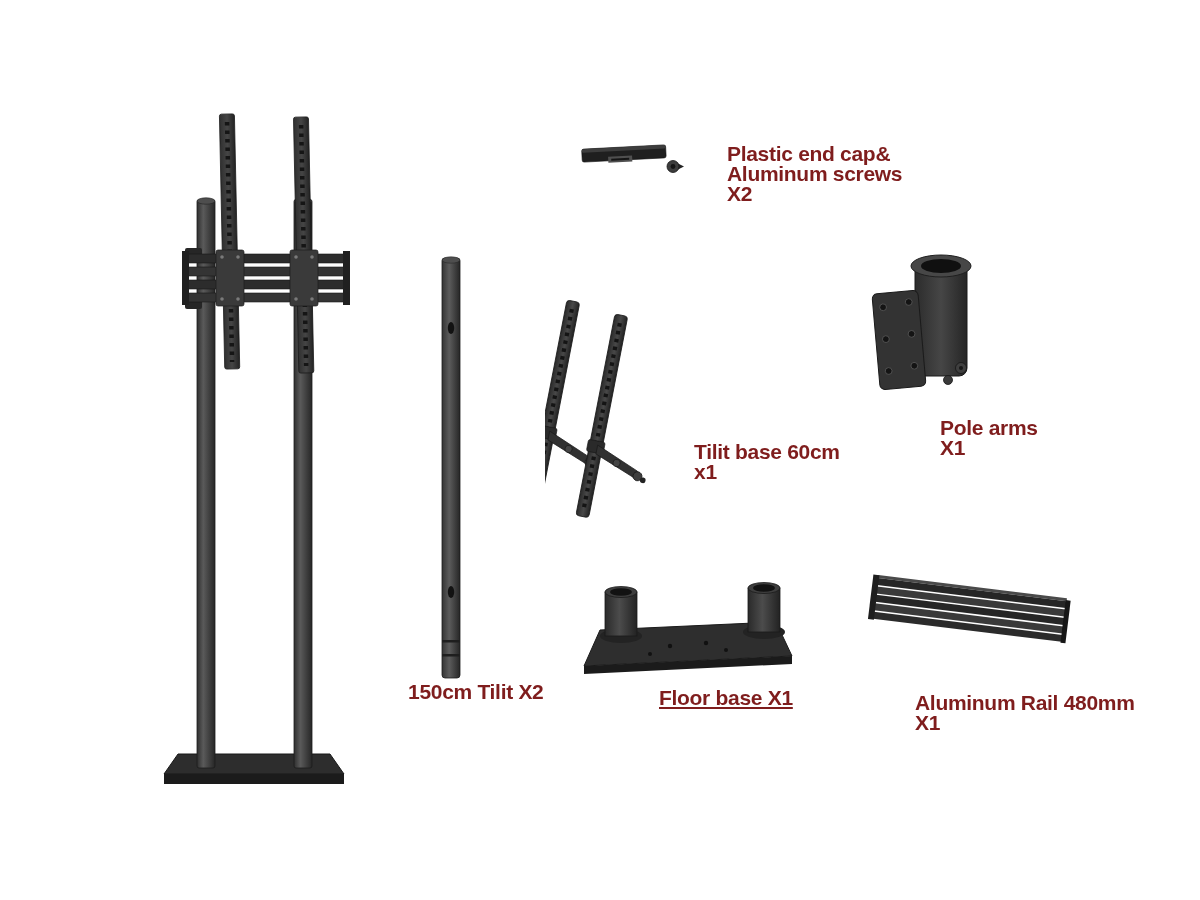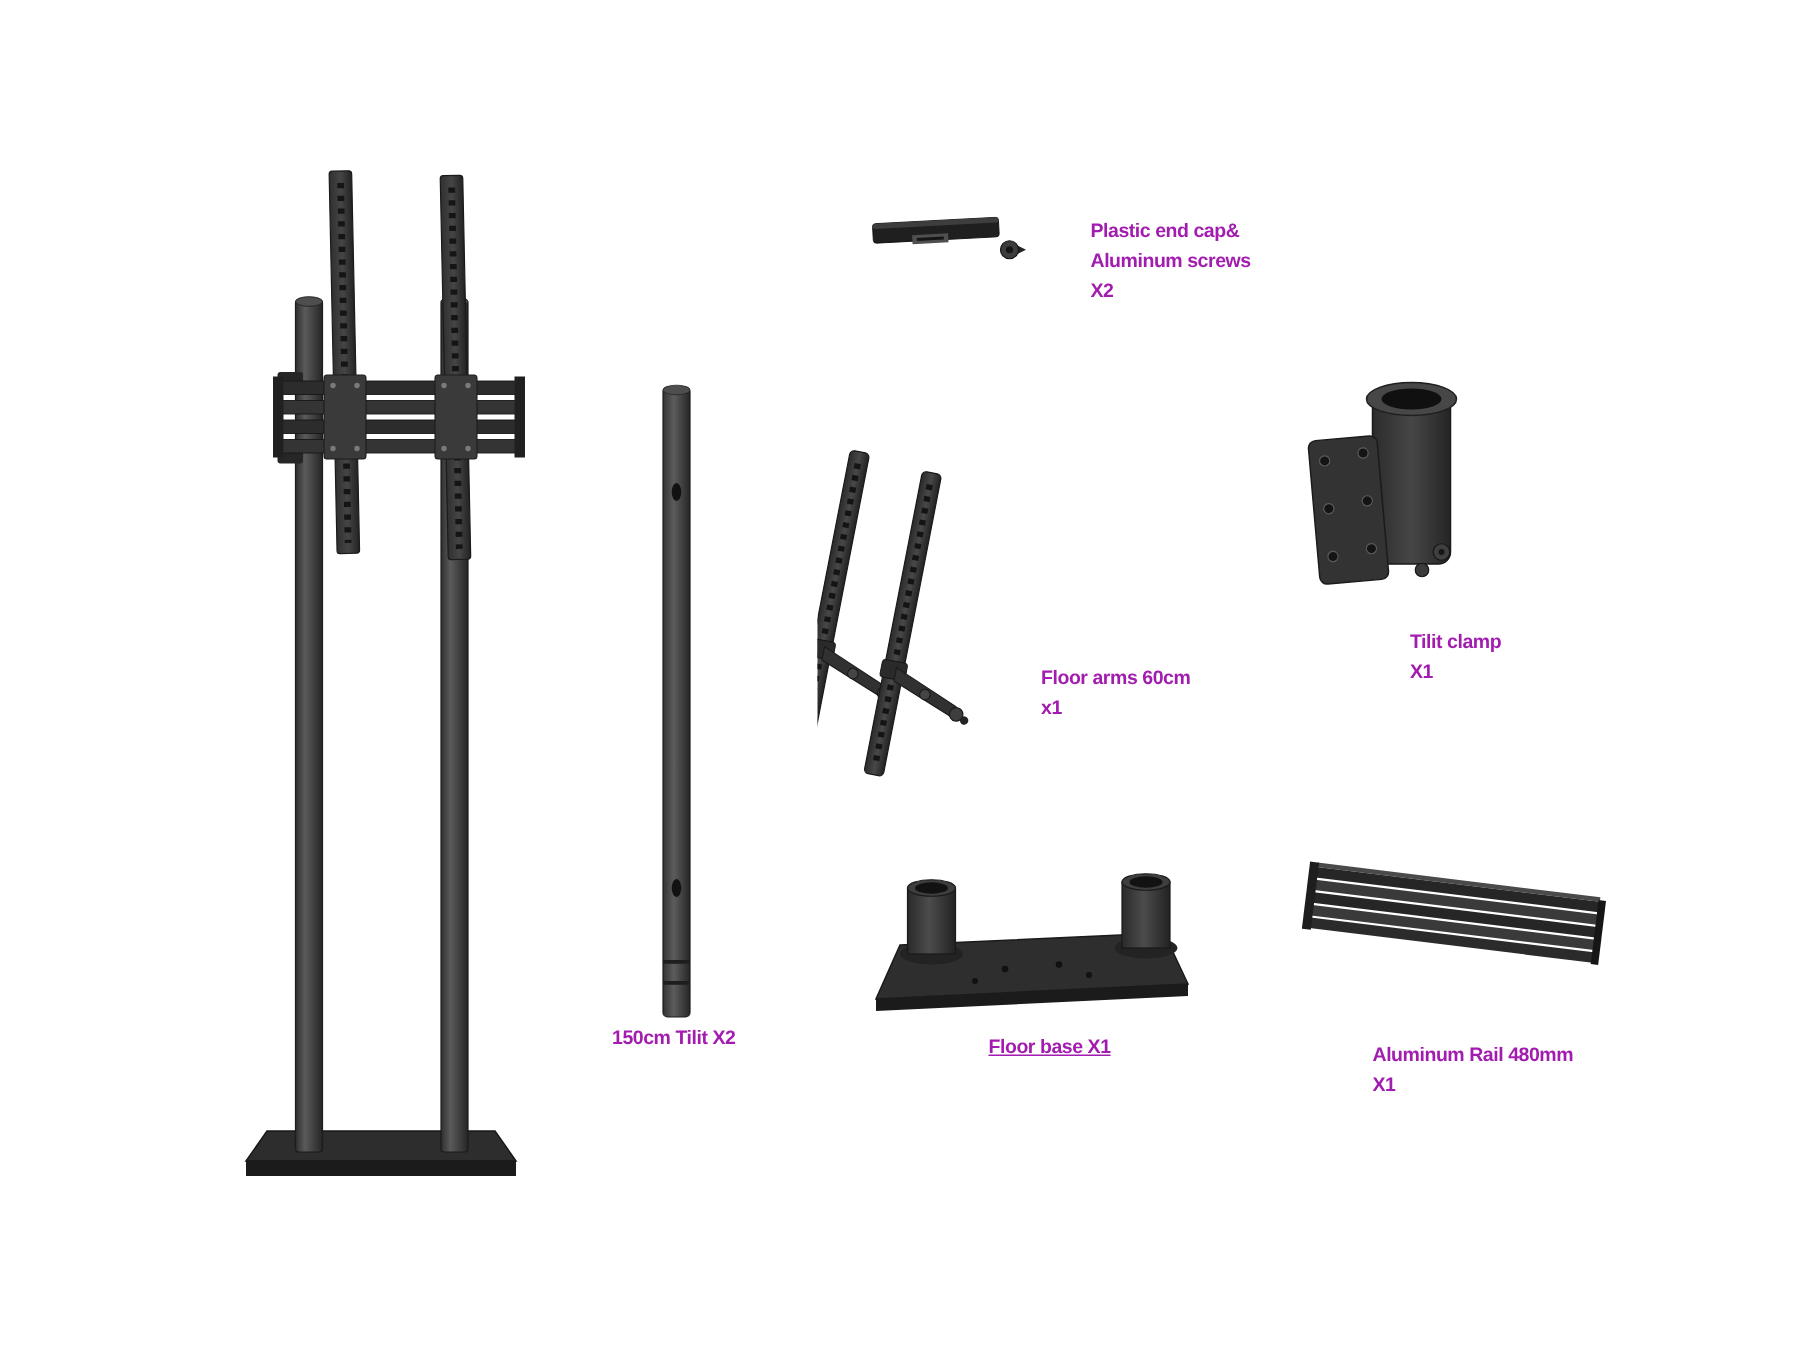--- a/index.html
+++ b/index.html
@@ -8,24 +8,24 @@
     position:relative;
     width:1200px;height:900px;
     background:#ffffff;
     overflow:hidden;
     font-family:"Liberation Sans", sans-serif;
   }
   .part{position:absolute;margin:0;padding:0;}
   .label{
     position:absolute;
     font-weight:700;
-    font-size:13px;
+    font-size:21px;
     line-height:20px;
     letter-spacing:-0.3px;
-    color:#a21caf;
+    color:#7f1d1d;
     white-space:nowrap;
   }
 </style>
 </head>
 <body>
 
 <div id="canvas">
 
   <figure class="part" style="left:148px;top:78px;width:220px;height:720px;">
     <svg width="220" height="720" viewBox="0 0 220 720">
@@ -213,26 +213,26 @@
     </svg>
   </figure>
 
   <div class="label" style="left:727px;top:144px;">
     <div>Plastic end cap&amp;</div>
     <div>Aluminum screws</div>
     <div>X2</div>
   </div>
 
   <div class="label" style="left:940px;top:418px;">
-    <div>Tilit clamp</div>
+    <div>Pole arms</div>
     <div>X1</div>
   </div>
 
   <div class="label" style="left:694px;top:442px;">
-    <div>Floor arms 60cm</div>
+    <div>Tilit base 60cm</div>
     <div>x1</div>
   </div>
 
   <div class="label" style="left:408px;top:682px;">
     <div>150cm Tilit X2</div>
   </div>
 
   <div class="label" style="left:659px;top:688px;text-decoration:underline;">
     <div>Floor base X1</div>
   </div>

